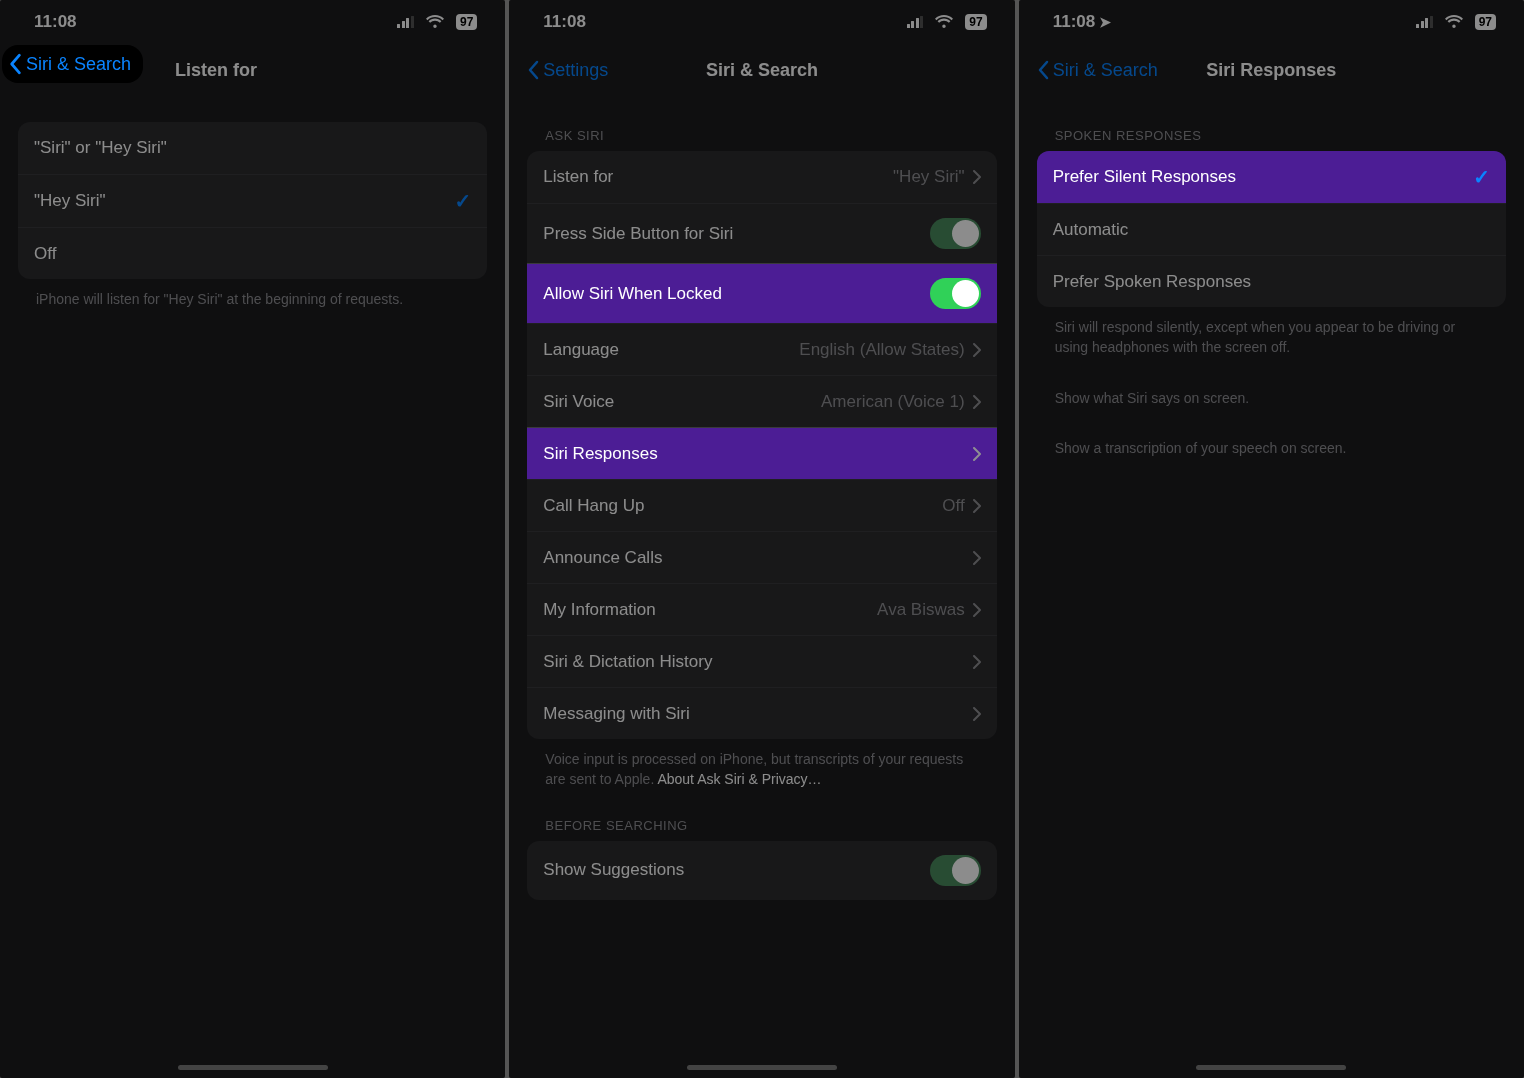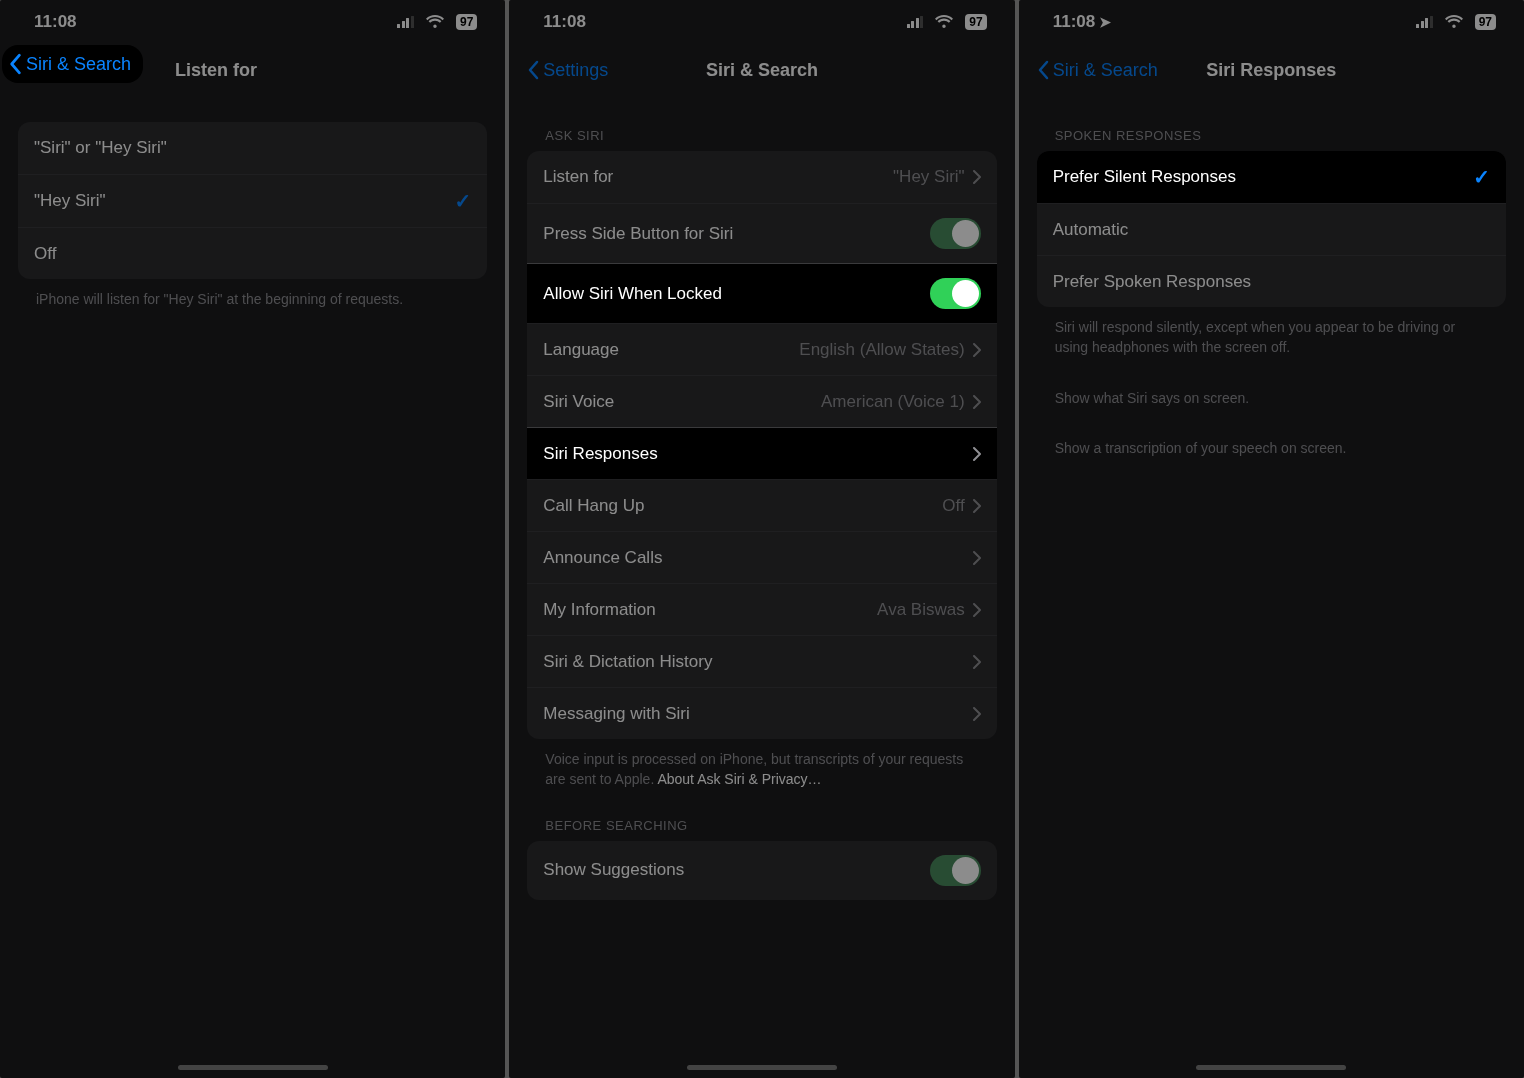--- a/index.html
+++ b/index.html
@@ -133,21 +133,21 @@
     background: #fff;
     border-radius: 50%;
     top: 2px;
     transition: none;
   }
   .toggle.on .knob, .toggle.on-dim .knob { right: 2px; }
   .toggle.off .knob { left: 2px; background: #e5e5ea; }
   .highlight {
     position: relative;
     z-index: 10;
-    background: #000000;
+    background: #4c1d95;
   }
   .highlight-pill {
     position: absolute;
     z-index: 20;
     background: #000;
     border-radius: 16px;
     padding: 8px 12px 8px 6px;
     display: flex;
     align-items: center;
     color: #0a84ff;

